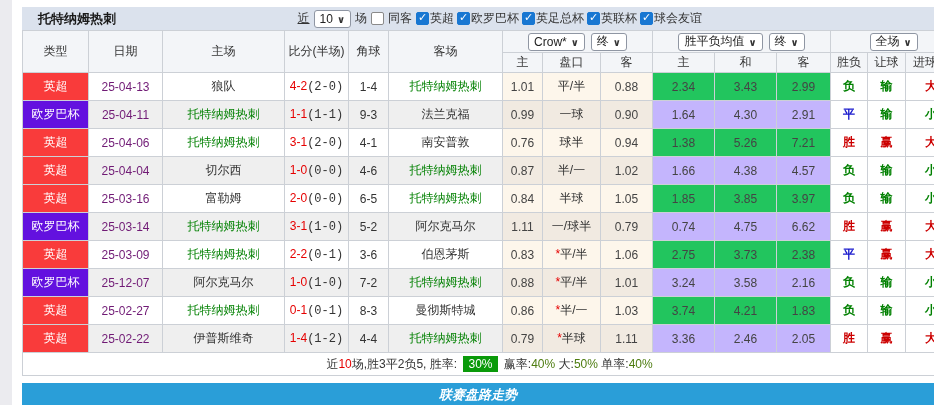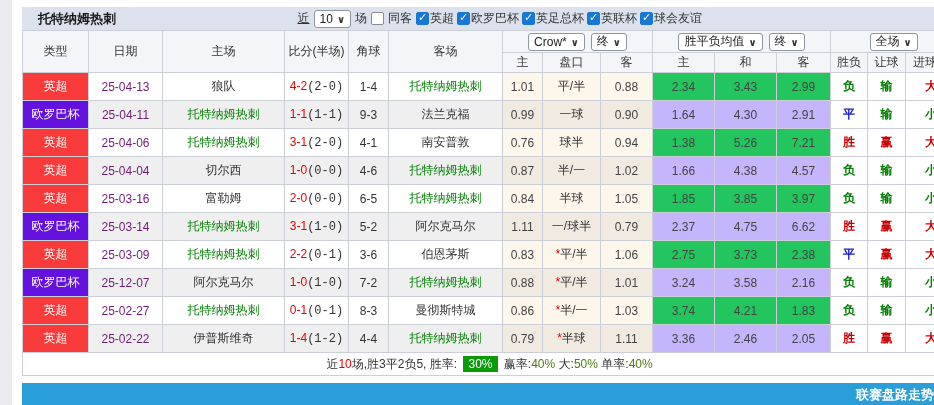--- a/index.html
+++ b/index.html
@@ -48,21 +48,21 @@
   .red { color:#cc0000; } .green { color:#008000; } .blue { color:#1515cc; }
 
   
   td.summary { height:23px; background:#fff; font-size:12px; color:#333; }
   .sum-red { color:#e60000; }
   .sum-pct { color:#4d7c0f; }
   .win-badge { background:#0a9a0a; color:#fff; padding:1px 5px; margin:0 3px; }
 
   .gap { height:7px; background:#fff; }
   .footer-bar { height:23px; background:#2a9ed8; color:#fff; font-weight:bold; font-size:13px;
-    text-align:right; line-height:23px; }
+    text-align:center; line-height:23px;font-style:italic; }
 </style>
 </head>
 <body>
 
 <div class="gutter"></div>
 
 <div class="page">
   <div class="top-strip"></div>
 
   <div class="topbar">
@@ -270,21 +270,21 @@
   <tr class="even">
     <td class="badge lg" style="background: rgb(99, 17, 223);">欧罗巴杯</td>
     <td class="base date">25-03-14</td>
     <td class="base home subject">托特纳姆热刺</td>
     <td class="base"><span class="score-main">3-1</span><span class="score-half">(1-0)</span></td>
     <td class="base corner">5-2</td>
     <td class="base away">阿尔克马尔</td>
     <td class="c-ah odds ah-home">1.11</td>
     <td class="c-ah"><span class="ah-star"></span><span class="ah-line">一/球半</span></td>
     <td class="c-ah odds ah-away">0.79</td>
-    <td class="c-eu odds eu-home">2.37</td>
+    <td class="c-eu odds eu-home">0.74</td>
     <td class="c-eu odds eu-draw">4.75</td>
     <td class="c-eu odds eu-away">6.62</td>
     <td class="c-res res red">胜</td>
     <td class="c-res ahres red">赢</td>
     <td class="c-res goals red">大</td>
   </tr>
 
   <tr class="odd">
     <td class="badge lg" style="background: rgb(249, 59, 59);">英超</td>
     <td class="base date">25-03-09</td>

